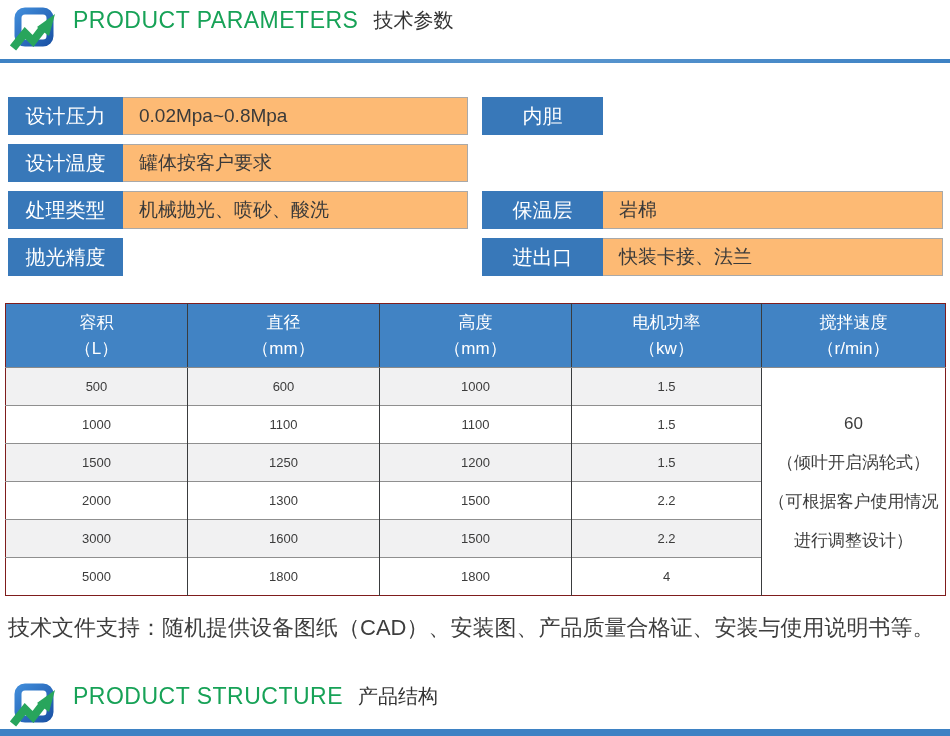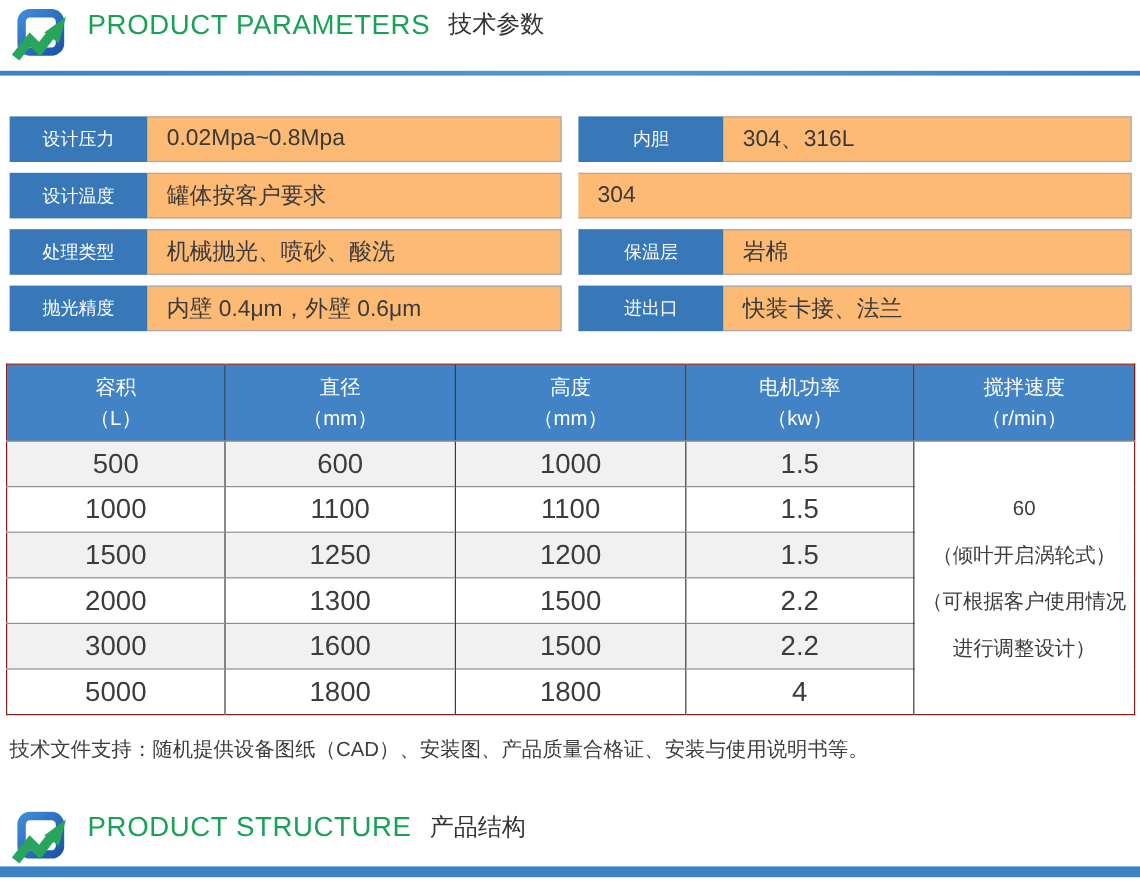--- a/index.html
+++ b/index.html
@@ -16,54 +16,54 @@
   .logo { width:50px; height:47px; margin-right:13px; flex:0 0 auto; }
   .title-en { font-size:23px; color:#17a257; letter-spacing:.5px; margin-right:15px; white-space:nowrap; }
   .title-zh { font-size:20px; color:#333; white-space:nowrap; }
   .accent-line { height:4px; background:linear-gradient(90deg,#3e82c4,#5b97cf 55%,#3e82c4); }
   .bottom-bar { height:9px; background:#3e82c4; }
 
   
   .params { display:grid; grid-template-columns:460px 461px; column-gap:14px; row-gap:9px; margin:34px 7px 0 8px; }
   .param { display:flex; height:38px; }
   .param .label {
-    background:#3878b9; color:#fff; font-size:15px;
+    background:#3878b9; color:#fff; font-size:20px;
     display:flex; align-items:center; justify-content:center; flex:0 0 auto;
   }
   .param.left  .label { width:115px; }
   .param.right .label { width:121px; }
   .param .value {
     flex:1; border:1px solid #a9a9a9; border-left:none; background:#fdba74;
     display:flex; align-items:center; padding-left:16px; font-size:19px; color:#3a3a3a;
     white-space:nowrap; overflow:hidden;
   }
 
   
   .spec-table-wrap { margin:27px 5px 0 5px; }
   table.spec { border-collapse:collapse; table-layout:fixed; width:940px; border:1px solid #7f1d1d; }
   table.spec th {
     background:#4183c4; color:#fff; font-weight:normal; font-size:17px;
     height:64px; line-height:26px; vertical-align:middle; text-align:center;
     border-left:1px solid #3a3c3e; border-bottom:1px solid #8a8a8a; padding:0;
   }
   table.spec th:first-child { border-left:none; }
   table.spec td {
-    text-align:center; font-size:23px; color:#3c3c3c; background:#fff;
+    text-align:center; font-size:13px; color:#3c3c3c; background:#fff;
     height:38px; border-left:1px solid #3a3c3e; border-top:1px solid #8f8f8f; padding:0;
   }
   table.spec td:first-child { border-left:none; }
   table.spec tbody tr:nth-child(odd) td { background:#f1f1f2; }
   table.spec td.stir {
     background:#fff !important; font-size:17px; line-height:39px;
     vertical-align:middle; padding:17px 2px;
   }
   .stir-line { text-align:center; }
 
   
-  .footnote { margin:17px 8px 0 8px; font-size:17px; color:#3d3d3d; white-space:nowrap; }
+  .footnote { margin:17px 8px 0 8px; font-size:22px; color:#3d3d3d; white-space:nowrap; }
 </style>
 </head>
 <body>
 
 <div class="section-header">
   <svg class="logo" viewBox="0 0 50 47" aria-hidden="true">
     <defs>
       <linearGradient id="lg1" x1="0" y1="0" x2="1" y2="1">
         <stop offset="0" stop-color="#3f8ad8"></stop>
           <stop offset="1" stop-color="#1c55a8"></stop>
@@ -78,40 +78,37 @@
 </div>
 <div class="accent-line"></div>
 
 <div class="params">
   <div class="param left">
     <div class="label">设计压力</div>
     <div class="value">0.02Mpa~0.8Mpa</div>
   </div>
   <div class="param right">
     <div class="label">内胆</div>
-    <div class="value">304、316L</div>
   </div>
   <div class="param left">
     <div class="label">设计温度</div>
     <div class="value">罐体按客户要求</div>
   </div>
   <div class="param right">
-    <div class="value">304</div>
   </div>
   <div class="param left">
     <div class="label">处理类型</div>
     <div class="value">机械抛光、喷砂、酸洗</div>
   </div>
   <div class="param right">
     <div class="label">保温层</div>
     <div class="value">岩棉</div>
   </div>
   <div class="param left">
     <div class="label">抛光精度</div>
-    <div class="value">内壁 0.4μm，外壁 0.6μm</div>
   </div>
   <div class="param right">
     <div class="label">进出口</div>
     <div class="value">快装卡接、法兰</div>
   </div>
 </div>
 
 <div class="spec-table-wrap">
   <table class="spec">
     <colgroup>

